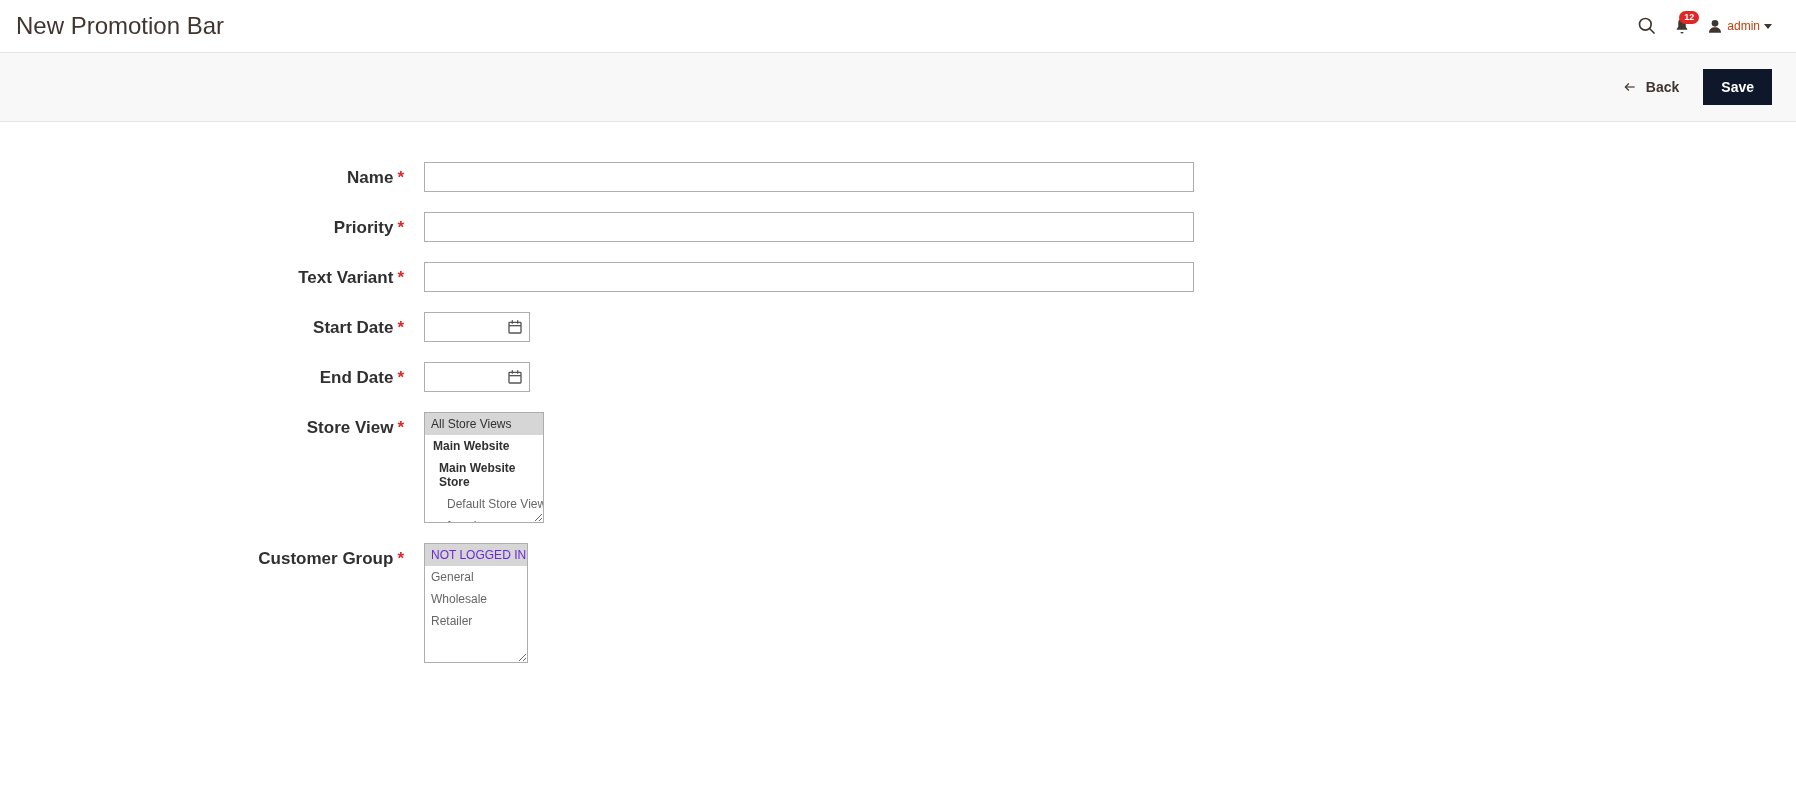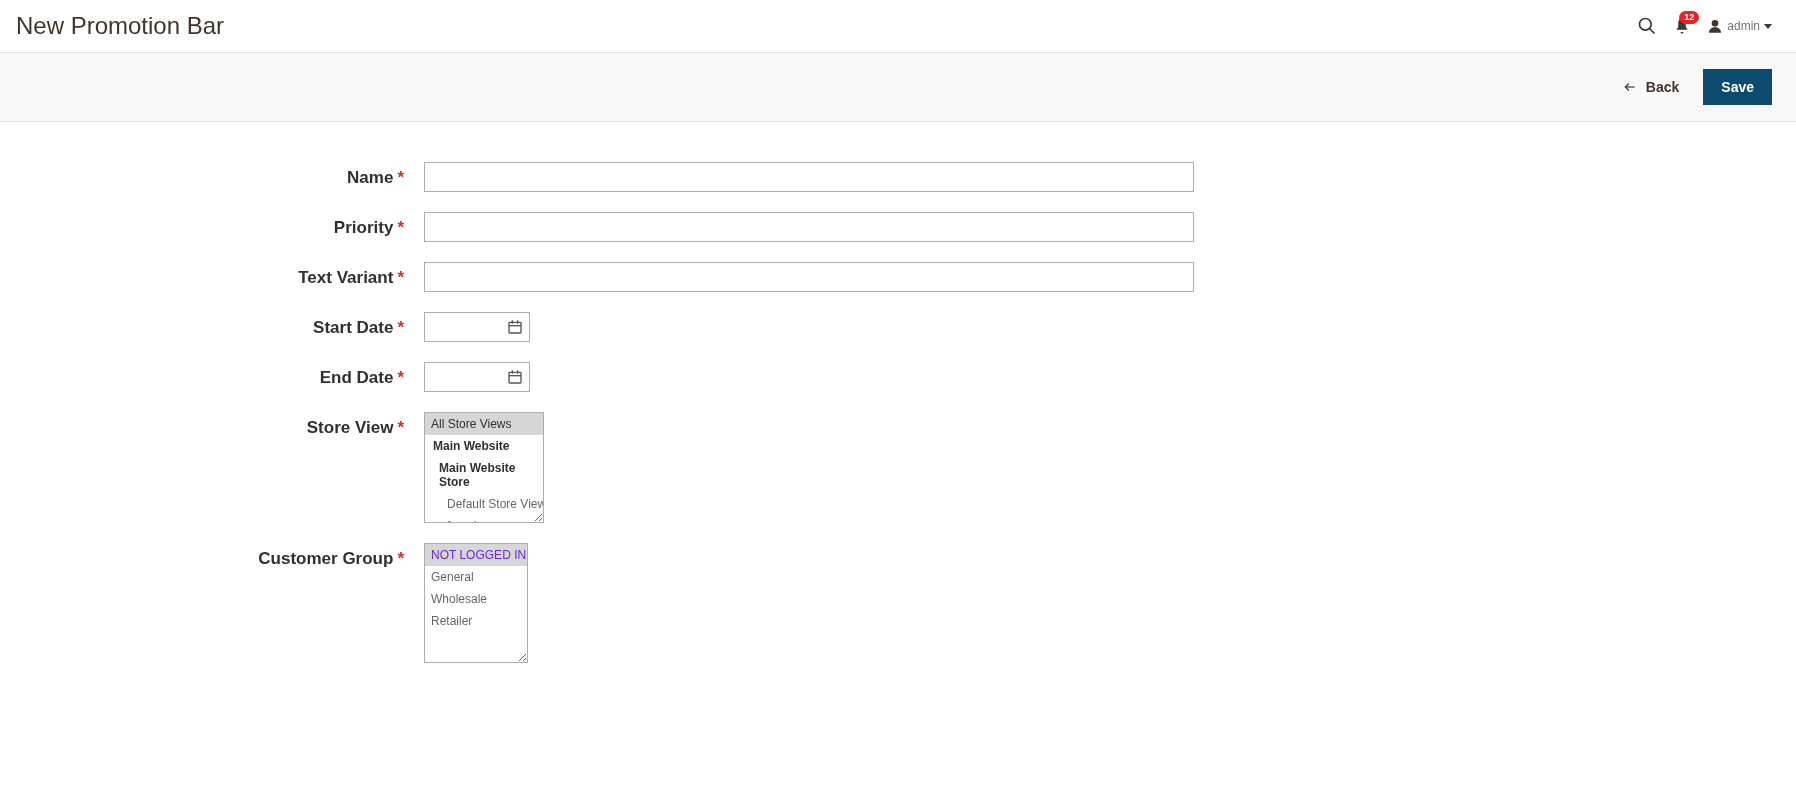--- a/index.html
+++ b/index.html
@@ -51,21 +51,21 @@
   line-height: 1.2;
 }
 .user-menu {
   display: flex;
   align-items: center;
   gap: 4px;
   cursor: pointer;
 }
 .user-label {
   font-size: 12px;
-  color: #737373;
+  color: #c2410c;
 }
 .caret-down {
   width: 0;
   height: 0;
   border-left: 4px solid transparent;
   border-right: 4px solid transparent;
   border-top: 5px solid #41362f;
 }
 .action-bar {
   background: #f8f8f8;
@@ -82,21 +82,21 @@
   border: none;
   color: #41362f;
   font-size: 14px;
   cursor: pointer;
   display: flex;
   align-items: center;
   gap: 8px;
   font-weight: 600;
 }
 .btn-primary {
-  background: #0c4a6e;
+  background: #0f172a;
   color: #fff;
   border: none;
   padding: 10px 18px;
   font-size: 14px;
   font-weight: 600;
   cursor: pointer;
 }
 .form-content {
   padding: 40px 24px;
 }

